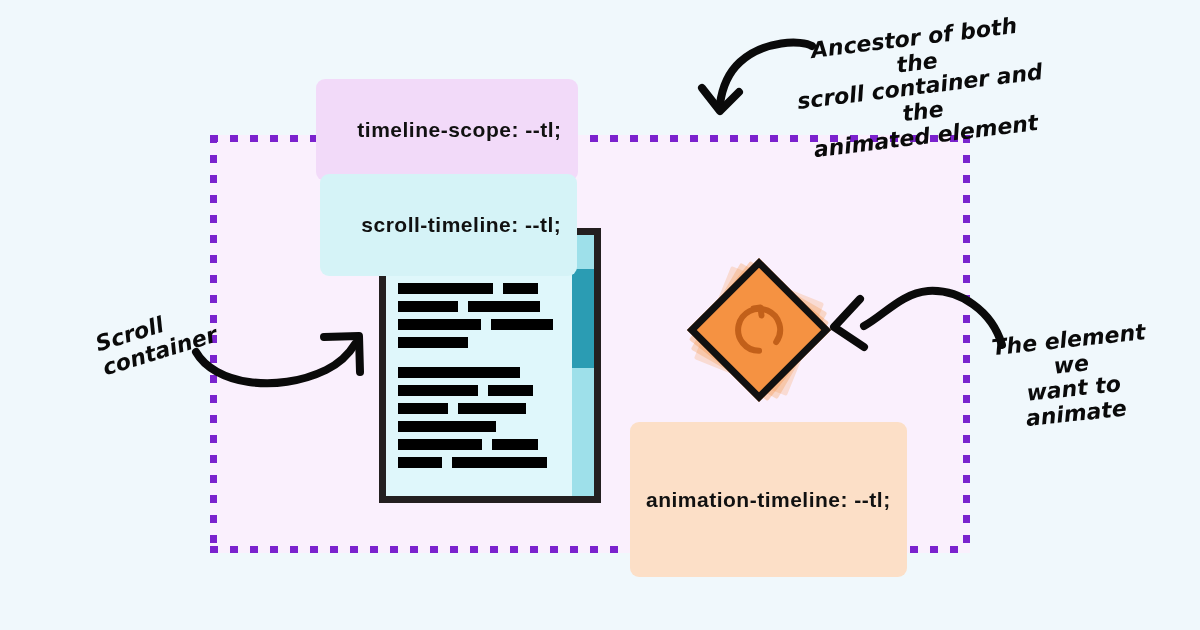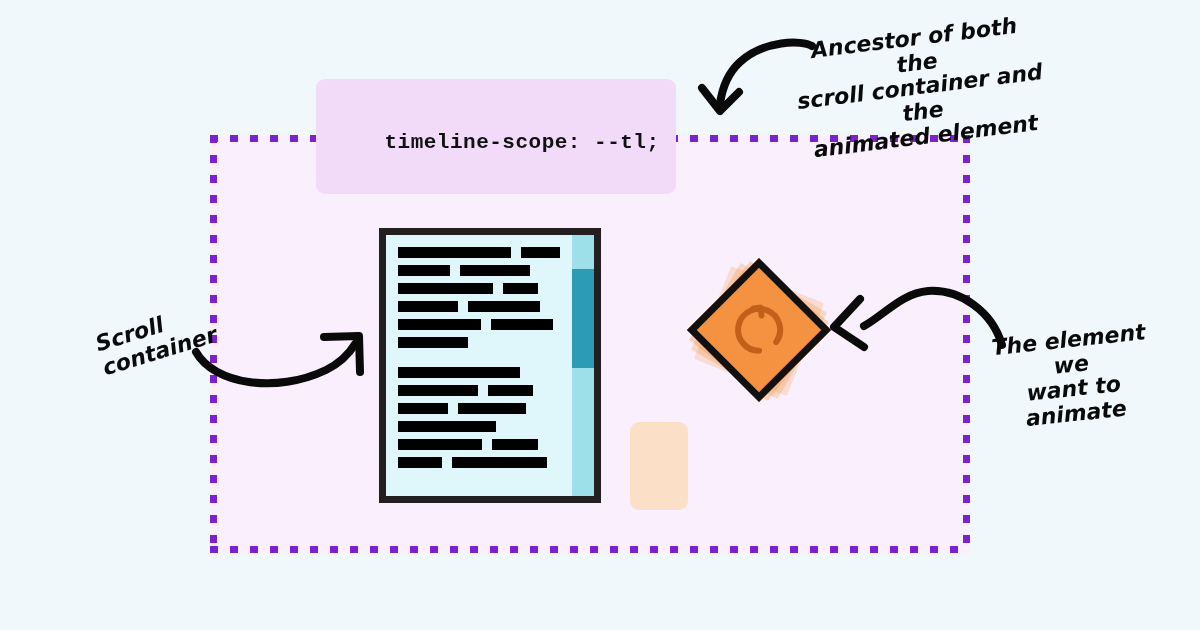--- a/index.html
+++ b/index.html
@@ -47,27 +47,27 @@
     width: 7px;
     background-image: repeating-linear-gradient(
         to bottom,
         #7b22ce 0px, #7b22ce 8px,
         rgba(0,0,0,0) 8px, rgba(0,0,0,0) 20px);
   }
 
   
   .code-pill {
     position: absolute;
-    font-family: Liberation Mono, monospace;
+    font-family: Liberation Sans, sans-serif;
     font-weight: bold;
     font-size: 21px;
     letter-spacing: 0.5px;
     color: #111111;
     border-radius: 9px;
-    padding: 24px 16px 10px 16px;
+    padding: 11px 16px 10px 16px;
     white-space: pre;
     line-height: 1.28;
   }
   #pill-timeline-scope {
     left: 316px;
     top: 79px;
     background: #f2daf9;
   }
   #pill-scroll-timeline {
     left: 320px;
@@ -282,22 +282,26 @@
         <path d="M28 7 A21 21 0 1 0 45 16" fill="none" stroke="#c2601a" stroke-width="6" stroke-linecap="round" transform="rotate(125 28 28)"></path>
         <path d="M22.5 6.5 L29.5 5.5 L30.5 13.5" fill="none" stroke="#c2601a" stroke-width="6" stroke-linecap="round" stroke-linejoin="round"></path>
       </svg>
     </div>
   </div>
 
   <div class="code-pill" id="pill-timeline-scope">
     <span>timeline-scope: --tl;</span>
   </div>
 
+  <div class="code-pill" id="pill-scroll-timeline">
+    <span>scroll-timeline: --tl;</span>
+  </div>
 
   <div class="code-pill" id="pill-animation">
+    <div>animation-timeline: --tl;</div>
   </div>
 
   <div class="handwritten" id="ann-ancestor">Ancestor of both the
 scroll container and the
 animated element</div>
 
   <div class="handwritten" id="ann-animate">The element we
 want to animate</div>
 
   <div class="handwritten" id="ann-scroll">Scroll container</div>

